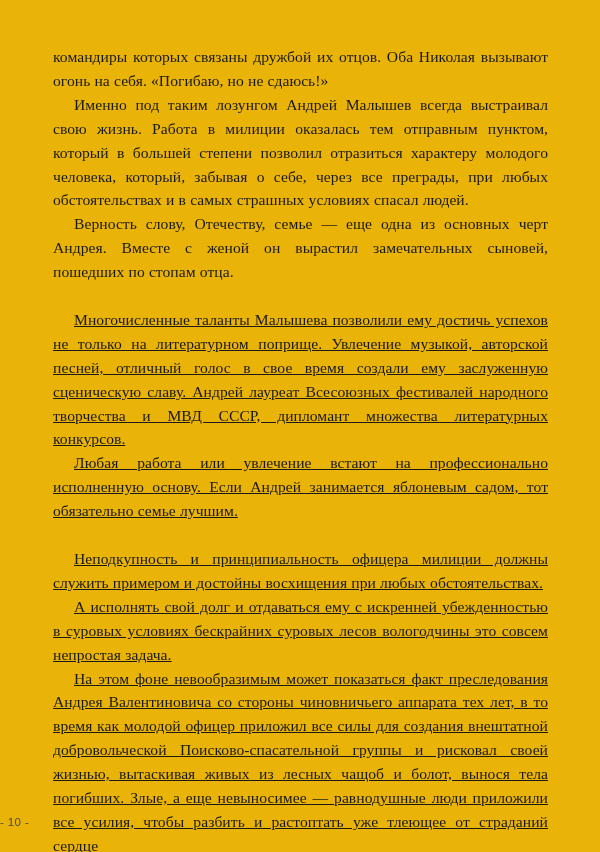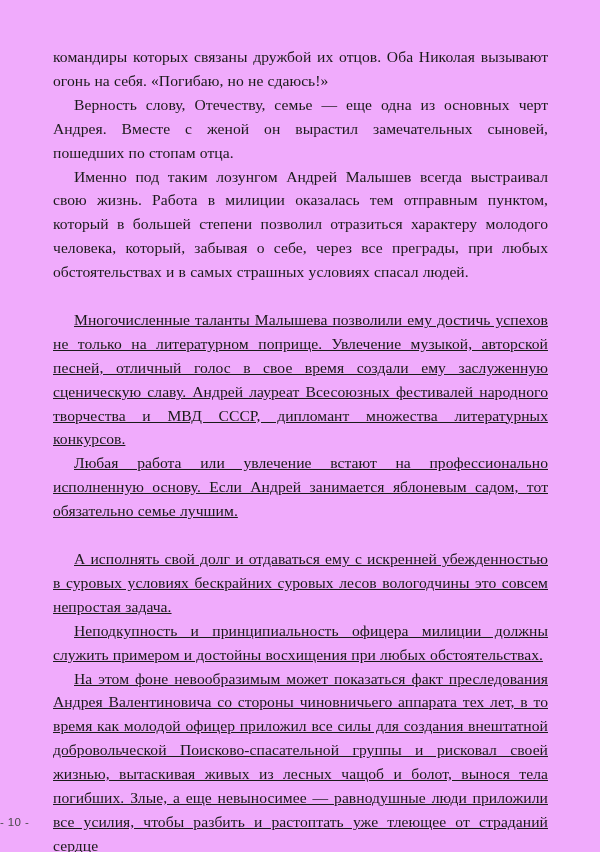--- a/index.html
+++ b/index.html
@@ -12,21 +12,21 @@
     width: 600px;
     height: 852px;
     position: relative;
     font-family: "Liberation Serif", "DejaVu Serif", serif;
     color: #1a1a1a;
     -webkit-font-smoothing: antialiased;
   }
   .page {
     position: absolute;
     inset: 0;
-    background: #f0abfc;
+    background: #eab308;
     overflow: hidden;
   }
   .text-column {
     position: absolute;
     left: 53px;
     top: 45px;
     width: 495px;
   }
   .para {
     margin: 0;
@@ -64,32 +64,32 @@
 </style>
 </head>
 <body>
 
 <div class="page">
 
   <div class="text-column">
 
     <div class="block">
       <p class="para noindent">командиры которых связаны дружбой их отцов. Оба Николая вызывают огонь на себя. «Погибаю, но не сдаюсь!»</p>
+      <p class="para indent">Именно под таким лозунгом Андрей Малышев всегда выстраивал свою жизнь. Работа в милиции оказалась тем отправным пунктом, который в большей степени позволил отразиться характеру молодого человека, который, забывая о себе, через все преграды, при любых обстоятельствах и в самых страшных условиях спасал людей.</p>
       <p class="para indent">Верность слову, Отечеству, семье — еще одна из основных черт Андрея. Вместе с женой он вырастил замечательных сыновей, пошедших по стопам отца.</p>
-      <p class="para indent">Именно под таким лозунгом Андрей Малышев всегда выстраивал свою жизнь. Работа в милиции оказалась тем отправным пунктом, который в большей степени позволил отразиться характеру молодого человека, который, забывая о себе, через все преграды, при любых обстоятельствах и в самых страшных условиях спасал людей.</p>
     </div>
 
     <div class="block">
       <p class="para indent">Многочисленные таланты Малышева позволили ему достичь успехов не только на литературном поприще. Увлечение музыкой, авторской песней, отличный голос в свое время создали ему заслуженную сценическую славу. Андрей лауреат Всесоюзных фестивалей народного творчества и МВД СССР, дипломант множества литературных конкурсов.</p>
       <p class="para indent">Любая работа или увлечение встают на профессионально исполненную основу. Если Андрей занимается яблоневым садом, тот обязательно семье лучшим.</p>
     </div>
 
     <div class="block">
+      <p class="para indent">Неподкупность и принципиальность офицера милиции должны служить примером и достойны восхищения при любых обстоятельствах.</p>
       <p class="para indent">А исполнять свой долг и отдаваться ему с искренней убежденностью в суровых условиях бескрайних суровых лесов вологодчины это совсем непростая задача.</p>
-      <p class="para indent">Неподкупность и принципиальность офицера милиции должны служить примером и достойны восхищения при любых обстоятельствах.</p>
       <p class="para indent">На этом фоне невообразимым может показаться факт преследования Андрея Валентиновича со стороны чиновничьего аппарата тех лет, в то время как молодой офицер приложил все силы для создания внештатной добровольческой Поисково-спасательной группы и рисковал своей жизнью, вытаскивая живых из лесных чащоб и болот, вынося тела погибших. Злые, а еще невыносимее — равнодушные люди приложили все усилия, чтобы разбить и растоптать уже тлеющее от страданий сердце</p>
     </div>
 
   </div>
 
   <div class="page-number">- 10 -</div>
 
 </div>
 
 </body></html>

